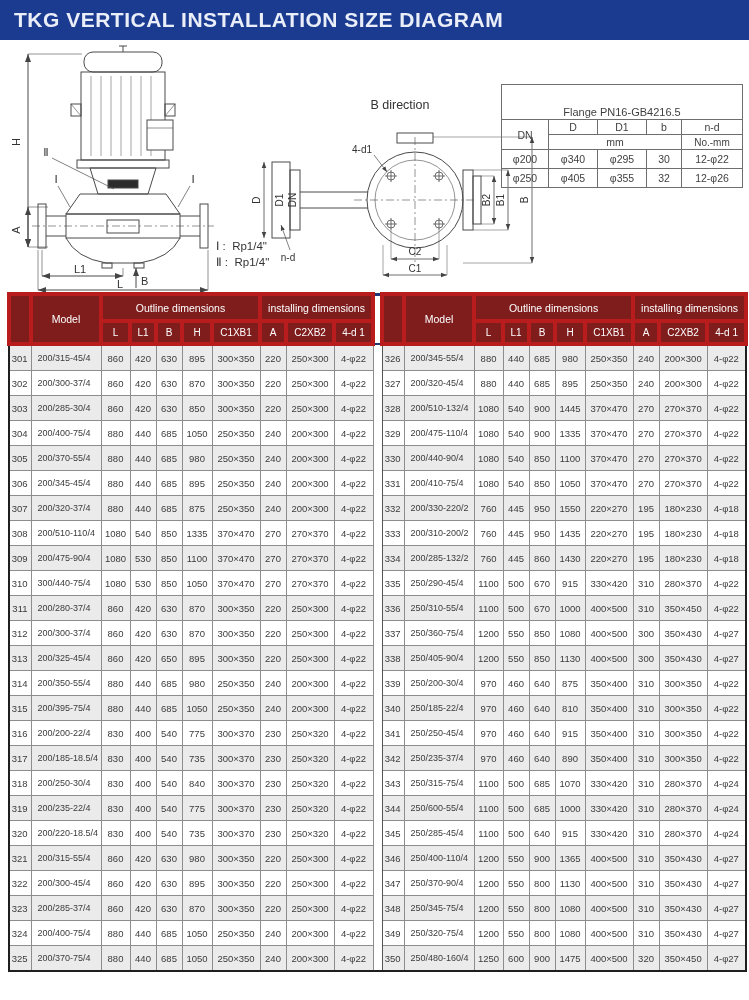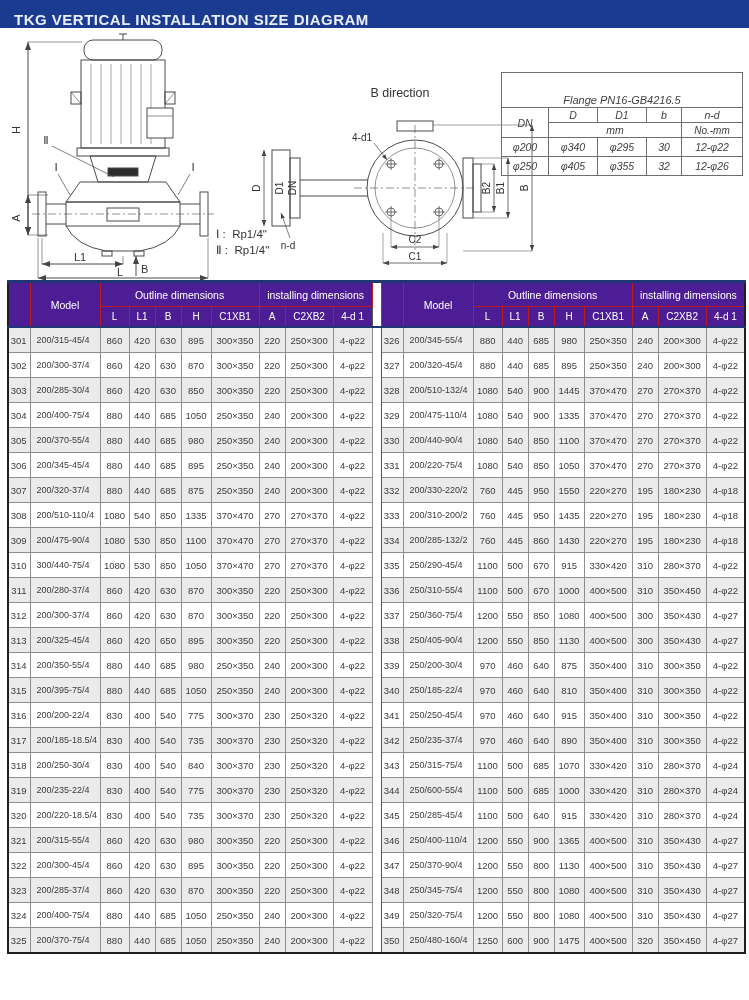--- a/index.html
+++ b/index.html
@@ -1,47 +1,47 @@
 <!DOCTYPE html>
 <html><head>
 <meta charset="utf-8">
 <style>
   html,body{margin:0;padding:0;background:#fff;}
   body{width:749px;font-family:"Liberation Sans",sans-serif;color:#3b3b3b;}
 
   
-  .banner{height:28px;background:#1b3b90;color:#e9eef9;font-size:15px;font-weight:bold;
+  .banner{height:40px;background:#1b3b90;color:#e9eef9;font-size:21px;font-weight:bold;
           line-height:40px;padding-left:14px;letter-spacing:.5px;}
 
   
   .diagrams{position:relative;height:252px;background:#fff;overflow:hidden;}
   .pump-svg{position:absolute;left:8px;top:2px;}
   .bdir-svg{position:absolute;left:250px;top:55px;}
   svg text{font-family:"Liberation Sans",sans-serif;fill:#333;}
   .dimtxt{font-size:11px;}
   .dimtxt-s{font-size:10px;}
   .bdir-title{font-size:12.5px;}
 
   .legend{position:absolute;left:216px;top:198px;font-size:11.5px;color:#333;line-height:16px;}
   .legend .row{white-space:pre;}
 
   
   .flange-wrap{position:absolute;right:6px;top:44px;}
   .flange{border-collapse:collapse;font-size:10.5px;color:#3f3f3f;}
-  .flange th,.flange td{border:1px solid #6e6e6e;padding:1px 4px;text-align:center;font-weight:normal;font-style:italic;}
+  .flange th,.flange td{border:1px solid #6e6e6e;padding:1px 4px;text-align:center;font-weight:normal;}
   .flange .title-cell{height:32px;vertical-align:bottom;font-size:11px;}
   .flange td{height:16px;}
   .fc-dn{width:38px;}.fc-d{width:40px;}.fc-d1{width:40px;}.fc-b{width:26px;}.fc-nd{width:52px;}
   .nomm{font-size:10px;}
 
   
   .size-table{width:735px;margin:0 7px;border-collapse:collapse;table-layout:fixed;
               border:2px solid #1f1f1f;border-top:3px solid #1f3875;}
-  .size-table thead th{background:#4c1d95;color:#fff;font-weight:normal;font-size:10px;
-                       border:1px solid #b91c1c;padding:0;}
+  .size-table thead th{background:#7f1d1d;color:#fff;font-weight:normal;font-size:10px;
+                       border:4px solid #b91c1c;padding:0;}
   .size-table thead .group{font-size:10.5px;height:23px;}
   .size-table thead .colhead{height:19px;}
   .size-table thead{border-bottom:2px solid #1f3875;}
   .size-table td{border:1px solid #8d8d8d;height:24px;padding:0 1px;font-size:9.5px;
                  text-align:center;overflow:hidden;white-space:nowrap;color:#3b3b3b;}
   .size-table tbody tr:nth-child(odd){background:#ebebeb;}
   .size-table td.num{text-align:right;padding-right:3px;}
   .size-table td.model{text-align:left;padding-left:6px;font-size:9px;}
   .size-table td.gap,.size-table th.gap{background:#fff;border-top:none;border-bottom:none;
                  border-left:1px solid #555;border-right:1px solid #555;}
@@ -427,21 +427,21 @@
         <td class="val">880</td>
         <td class="val">440</td>
         <td class="val">685</td>
         <td class="val">895</td>
         <td class="val">250×350</td>
         <td class="val">240</td>
         <td class="val">200×300</td>
         <td class="val">4-φ22</td>
         <td class="gap"></td>
         <td class="num">331</td>
-        <td class="model">200/220-75/4</td>
+        <td class="model">200/410-75/4</td>
         <td class="val">1080</td>
         <td class="val">540</td>
         <td class="val">850</td>
         <td class="val">1050</td>
         <td class="val">370×470</td>
         <td class="val">270</td>
         <td class="val">270×370</td>
         <td class="val">4-φ22</td>
       </tr>
       <tr>

